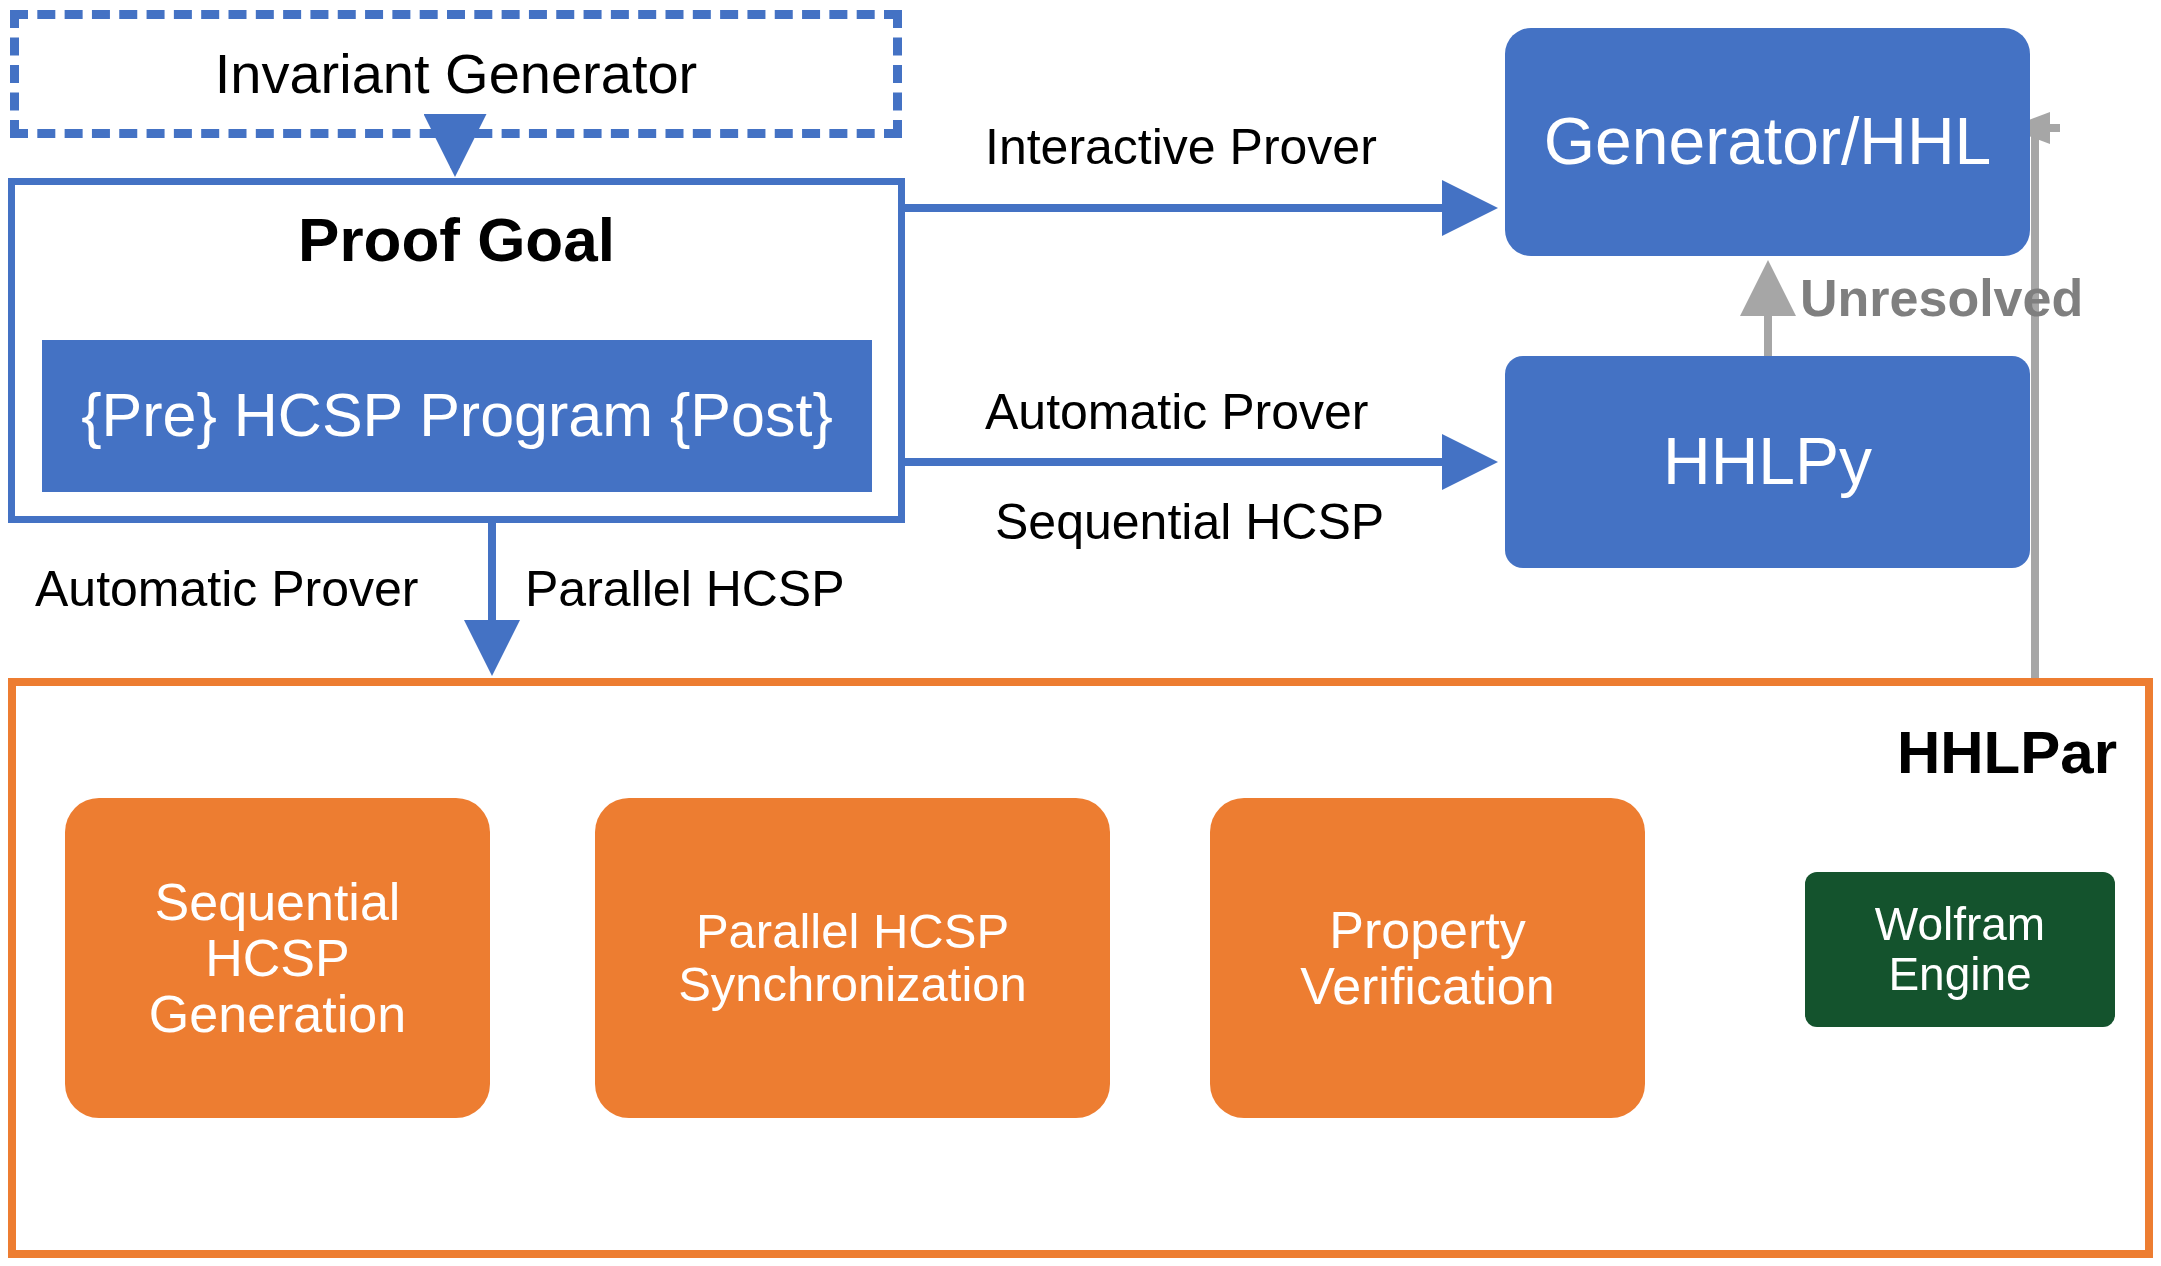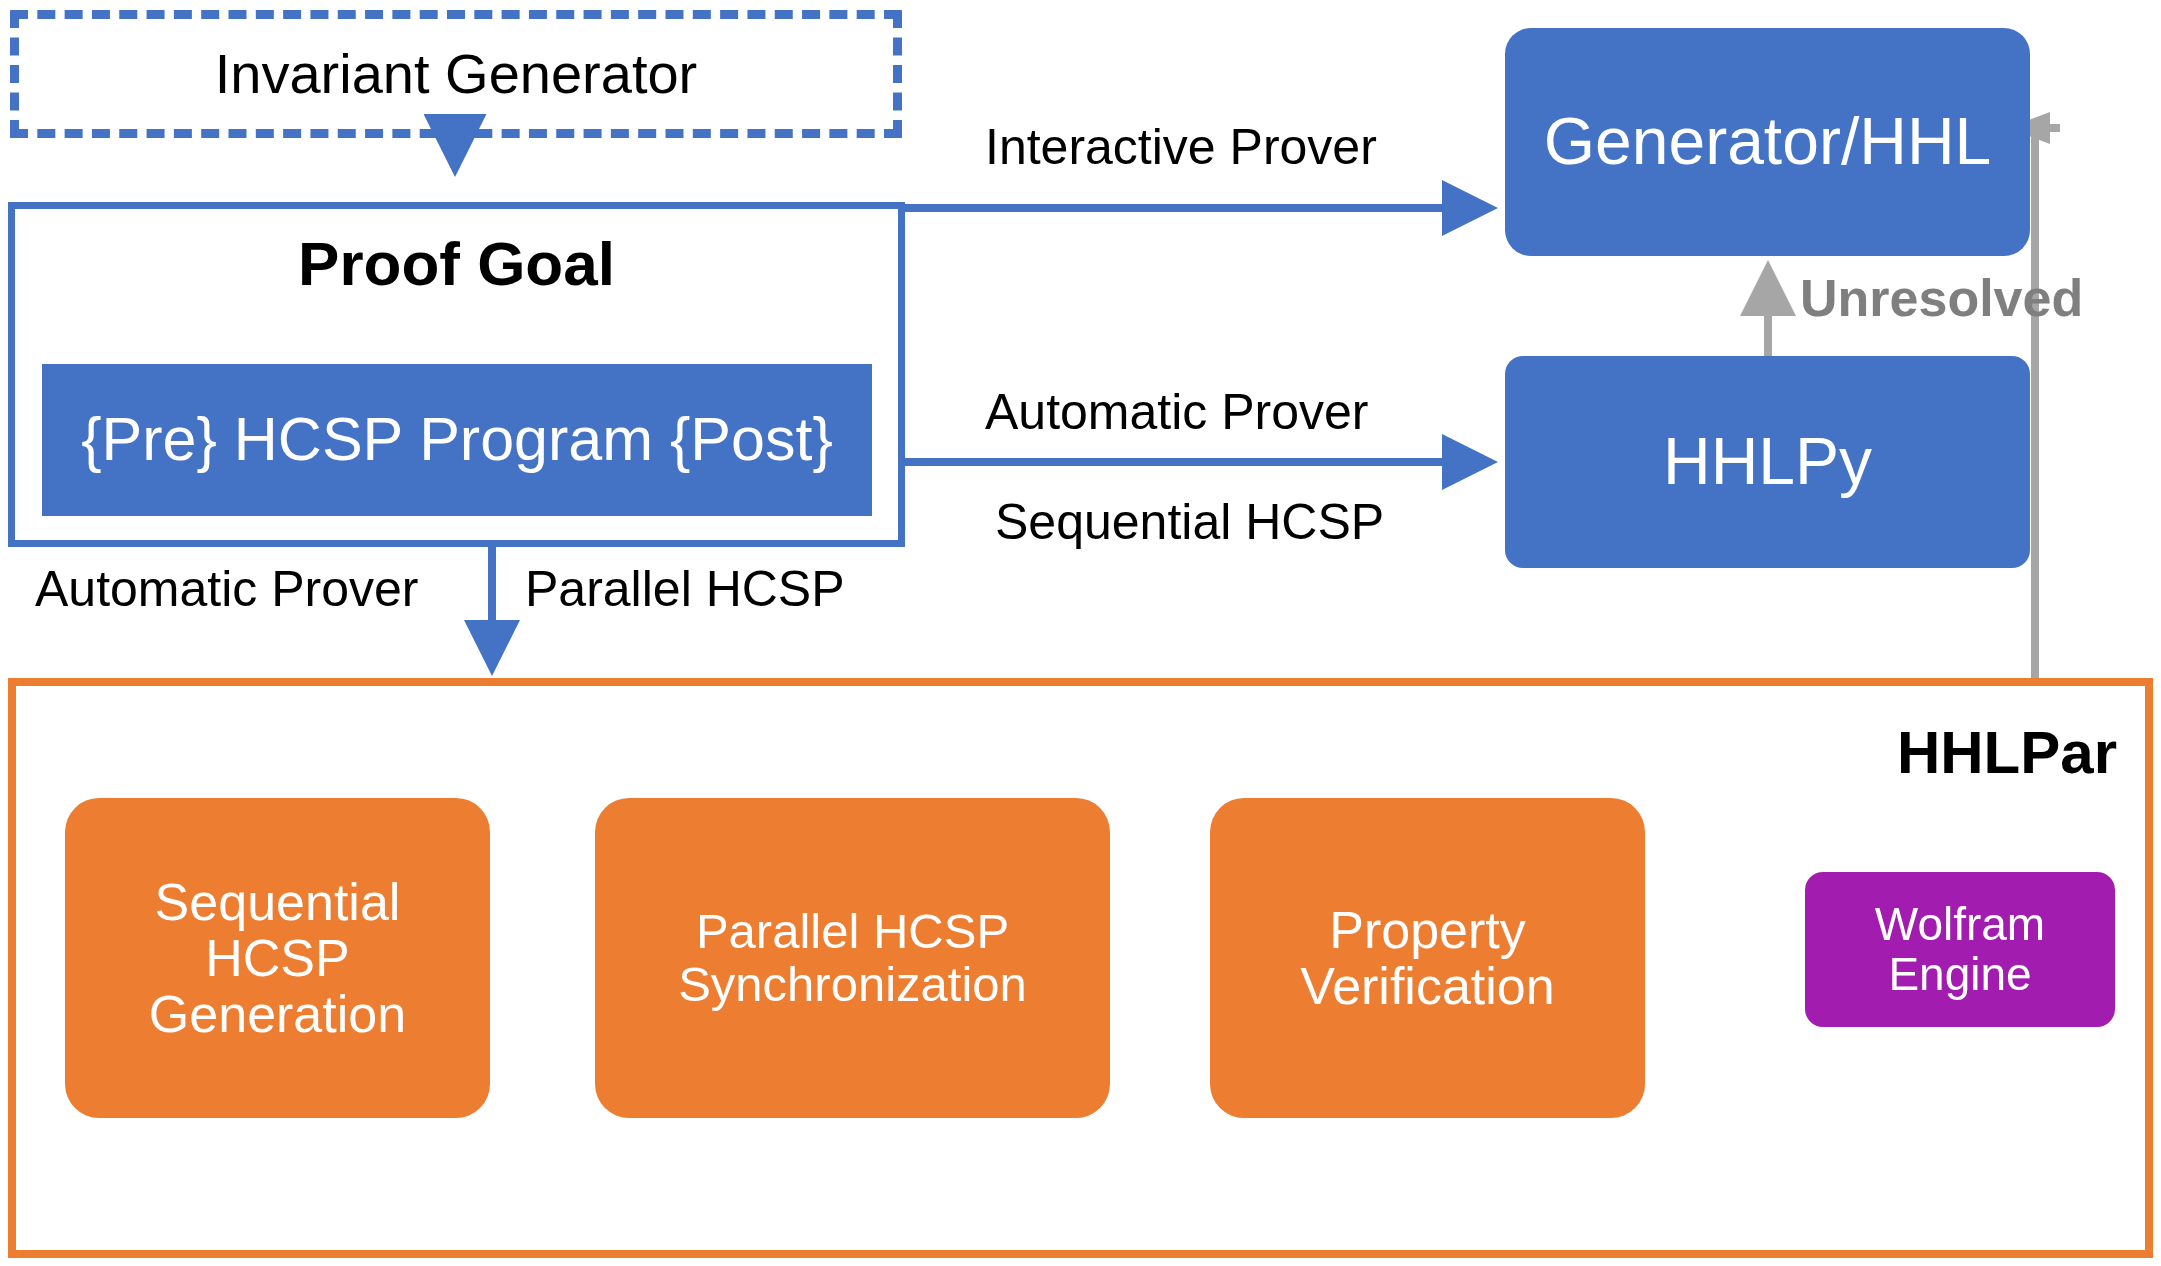--- a/index.html
+++ b/index.html
@@ -33,21 +33,20 @@
     font-size: 56px;
     font-weight: 400;
   }
 
   
   #proof-goal {
     left: 8px; top: 178px; width: 897px; height: 345px;
     border: 7px solid #4472C4;
     background: #ffffff;
     display: block;
-    margin-top: 24px;
   }
   #proof-goal-title {
     position: absolute;
     left: 0; right: 0; top: 22px;
     text-align: center;
     font-size: 62px;
     font-weight: bold;
     color: #000000;
   }
   #proof-goal-program {
@@ -97,21 +96,21 @@
   #parallel-hcsp-synchronization {
     left: 595px; top: 798px; width: 515px; height: 320px;
     font-size: 49px;
   }
   #property-verification {
     left: 1210px; top: 798px; width: 435px; height: 320px;
     font-size: 52px;
   }
   #wolfram-engine {
     left: 1805px; top: 872px; width: 310px; height: 155px;
-    background: #a21caf; border-radius: 18px;
+    background: #14532d; border-radius: 12px;
     color: #ffffff; font-size: 46px;
   }
 
   
   .edge-label {
     position: absolute;
     color: #000000;
     font-size: 50px;
     white-space: nowrap;
   }

